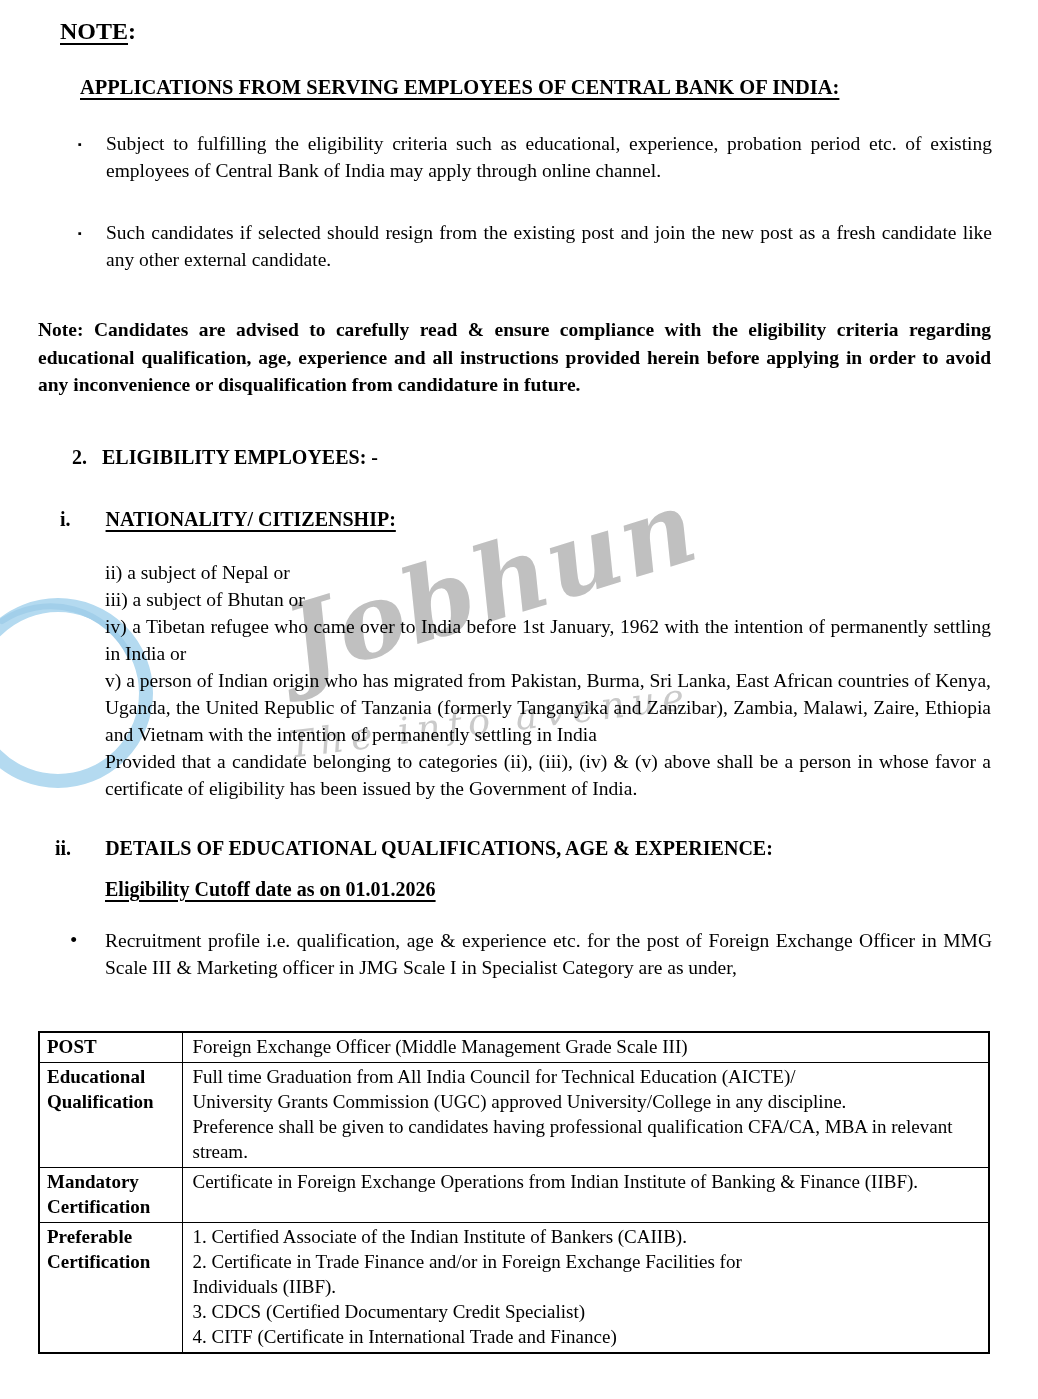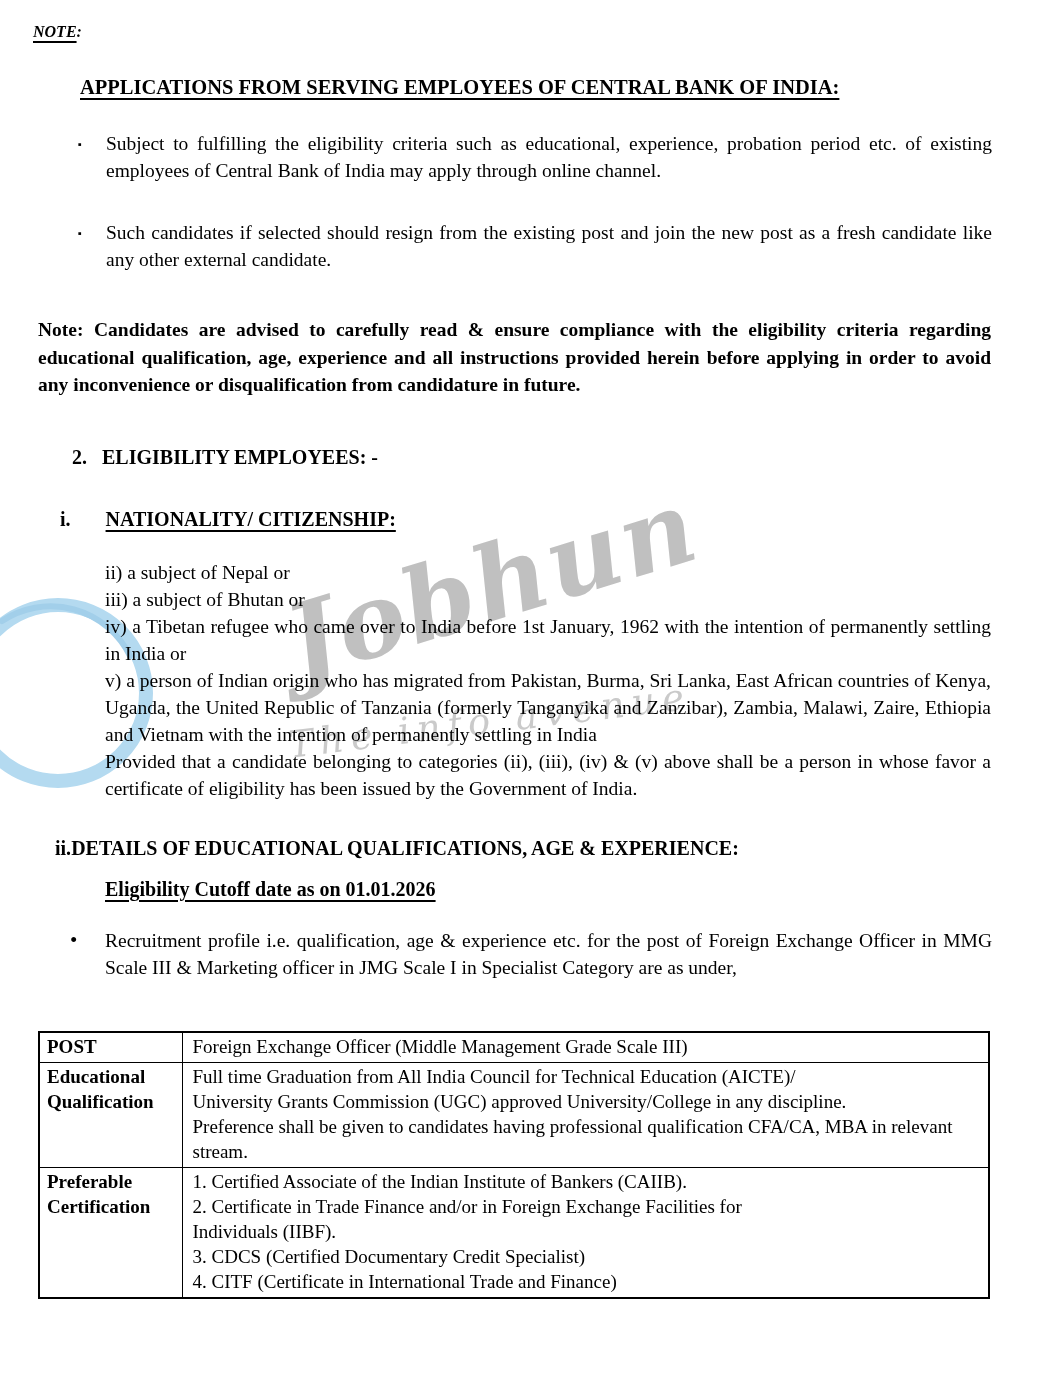--- a/index.html
+++ b/index.html
@@ -20,36 +20,36 @@
   .wm-tagline {
     position:absolute; left:286px; top:724px; z-index:0;
     font-family:"DejaVu Serif", serif; font-style:italic;
     font-size:37px; color:#9f9f9f; opacity:0.55; letter-spacing:7px;
     transform:rotate(-7deg); transform-origin:left top;
   }
   
   .content { position:absolute; inset:0; z-index:1; font-size:19.5px; line-height:27px; }
   .b { font-weight:normal; }
   .u { text-decoration:underline; text-decoration-thickness:2px; text-underline-offset:4px; }
-  .note-h { margin:18px 0 0 33px; font-size:16px; font-weight:bold;font-style:italic; }
+  .note-h { margin:18px 0 0 60px; font-size:24px; font-weight:bold; }
   .apps-h { margin:29px 0 0 80px; font-size:20.5px; font-weight:bold; }
   .bullet-row { display:flex; margin-left:78px; width:914px; }
   .bullet-row.first { margin-top:29px; }
   .bullet-row.second { margin-top:35px; }
   .sq-marker { width:28px; flex:none; font-size:11px; line-height:27px; padding-top:1px; }
   .bullet-text { flex:1; text-align:justify; }
   .advisory { margin:43px 47px 0 38px; font-weight:bold; text-align:justify; line-height:27.5px; }
   .sec2-h { margin:45px 0 0 72px; font-size:20px; font-weight:bold; }
   .sec2-h .t { margin-left:15px; }
   .nat-h { margin:35px 0 0 60px; font-size:20px; font-weight:bold; }
   .nat-h .t { margin-left:35px; }
   .nat-body { margin:26px 47px 0 105px; }
   .nat-body .just { text-align:justify; }
   .det-h { margin:33px 0 0 55px; font-size:20px; font-weight:bold; }
-  .det-h .t { }
+  .det-h .t { margin-left:34px; }
   .cutoff { margin:14px 18px 0 105px; font-size:20px; font-weight:bold; }
   .rec-row { display:flex; margin:24px 0 0 70px; width:922px; }
   .dot-marker { width:35px; flex:none; font-size:21px; line-height:27px; }
   
   .doc-table {
     margin:50px 0 0 38px; width:952px; border-collapse:collapse;
     border:2.5px solid #000; font-size:19px; line-height:25px;
   }
   .doc-table td { border:1.6px solid #000; vertical-align:top; padding:1px 8px 3px 10px; }
   .doc-table td.lbl { width:143px; font-weight:bold; padding-left:7px; }
@@ -124,20 +124,26 @@
         </tr>
         <tr>
           <td class="lbl">Educational Qualification</td>
           <td>
             <div>Full time Graduation from All India Council for Technical Education (AICTE)/</div>
             <div>University Grants Commission (UGC) approved University/College in any discipline.</div>
             <div>Preference shall be given to candidates having professional qualification CFA/CA, MBA in relevant stream.</div>
           </td>
         </tr>
         <tr>
+          <td class="lbl">Mandatory Certification</td>
+          <td>
+            <span>Certificate in </span><span class="b">Foreign Exchange Operations</span><span> from Indian Institute of Banking &amp; Finance </span><span class="b">(IIBF)</span><span>.</span>
+          </td>
+        </tr>
+        <tr>
           <td class="lbl">Preferable Certification</td>
           <td>
             <div><span>1. Certified Associate of the Indian Institute of Bankers (CAIIB).</span><span class="b"></span></div>
             <div><span>2. Certificate in Trade Finance and/or in Foreign Exchange Facilities for</span><span class="b"></span></div>
             <div><span>Individuals (IIBF).</span><span class="b"></span></div>
             <div><span>3. </span><span class="b">CDCS (Certified Documentary Credit Specialist)</span></div>
             <div><span>4. </span><span class="b">CITF (Certificate in International Trade and Finance)</span></div>
 
           </td>
         </tr>

